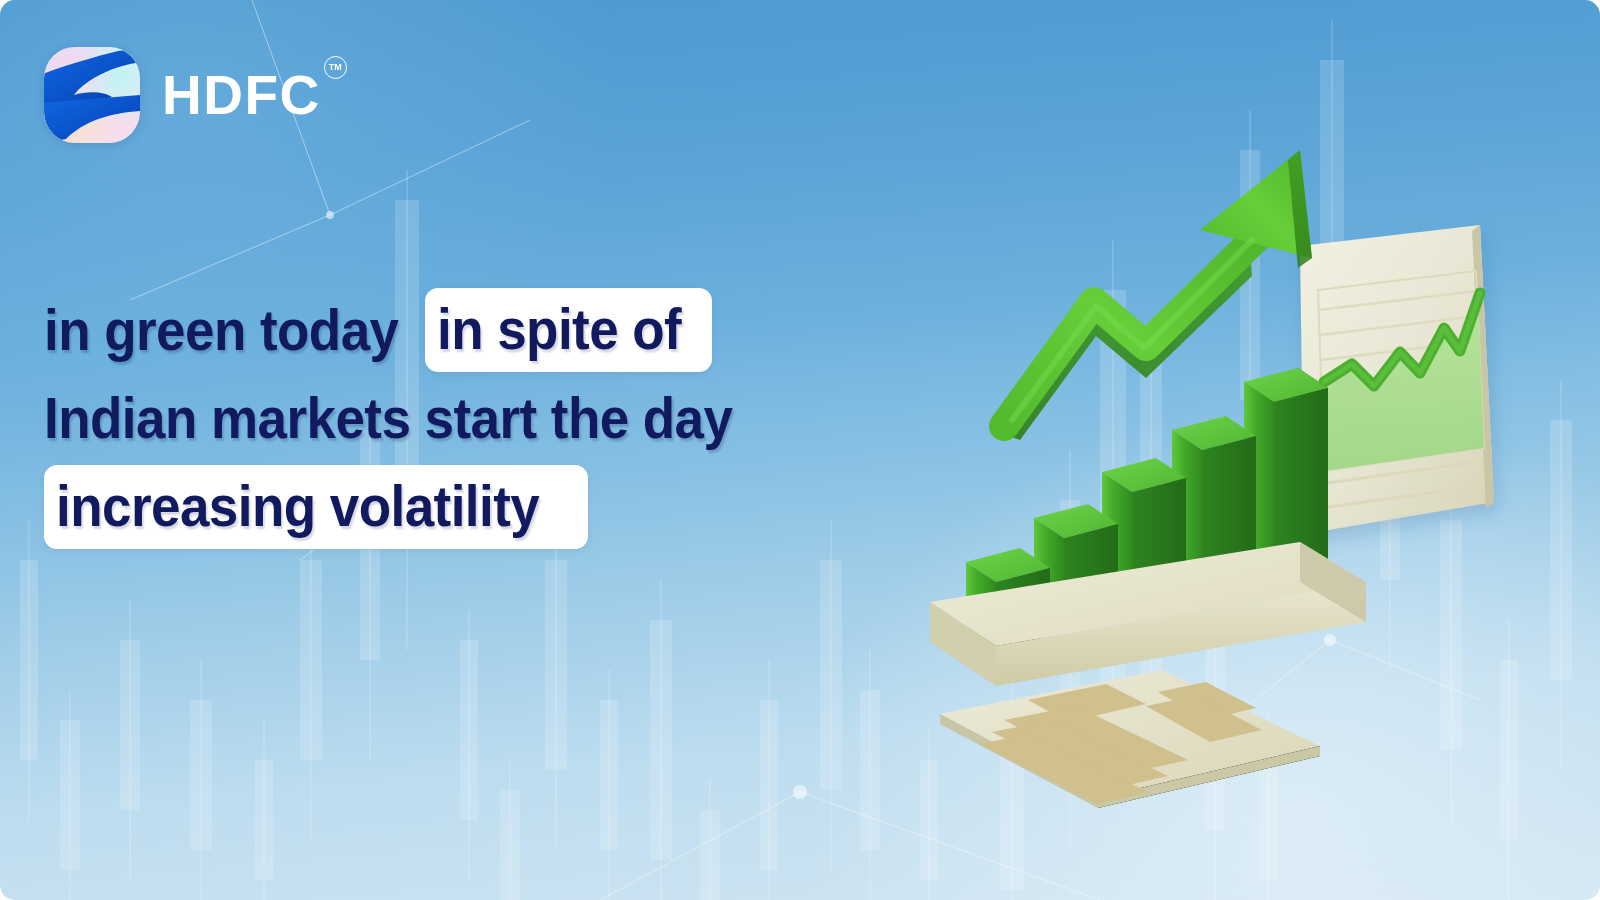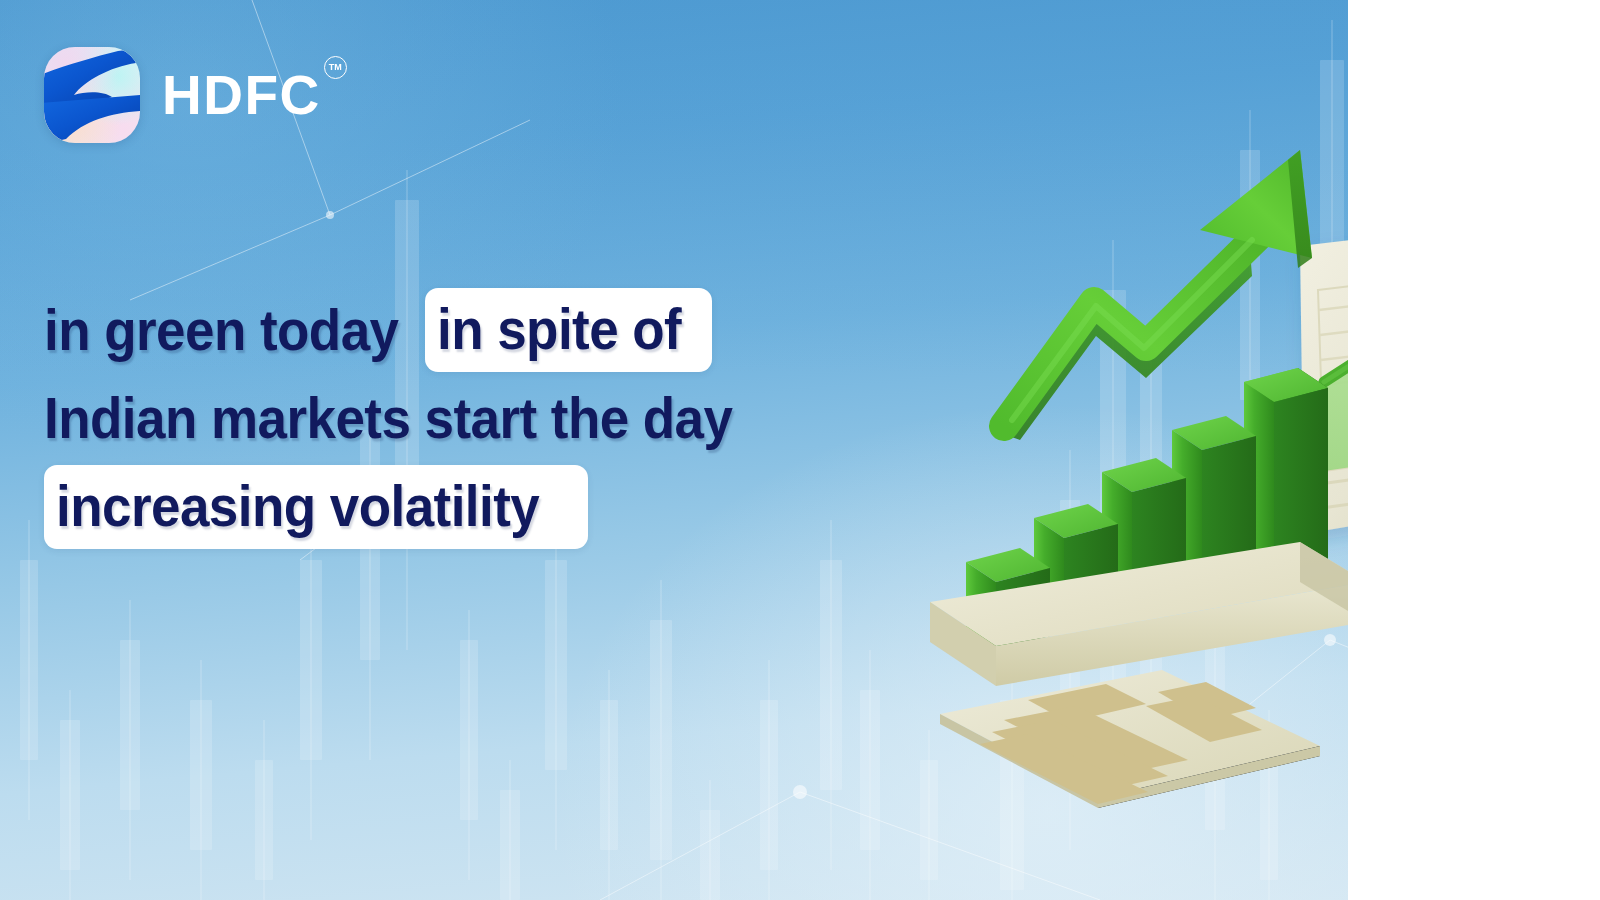--- a/index.html
+++ b/index.html
@@ -3,25 +3,26 @@
 <meta charset="utf-8">
 <title>HDFC SKY Market Banner</title>
 <style>
   html, body {
     margin: 0;
     padding: 0;
     background: #ffffff;
   }
   #stage {
     position: relative;
-    width: 1348px;
+    width: 1600px;
     height: 900px;
     overflow: hidden;
     font-family: "Liberation Sans", sans-serif;
     background: linear-gradient(175deg, #4f9bd2 0%, #5aa4d8 18%, #6fb2de 38%, #96c8e6 58%, #bcdcef 78%, #d2e6f2 100%);
+    border-radius: 15px;
   }
 
   
   .bg-layer {
     position: absolute;
     inset: 0;
     pointer-events: none;
   }
   .bg-glow-tl {
     position: absolute;

